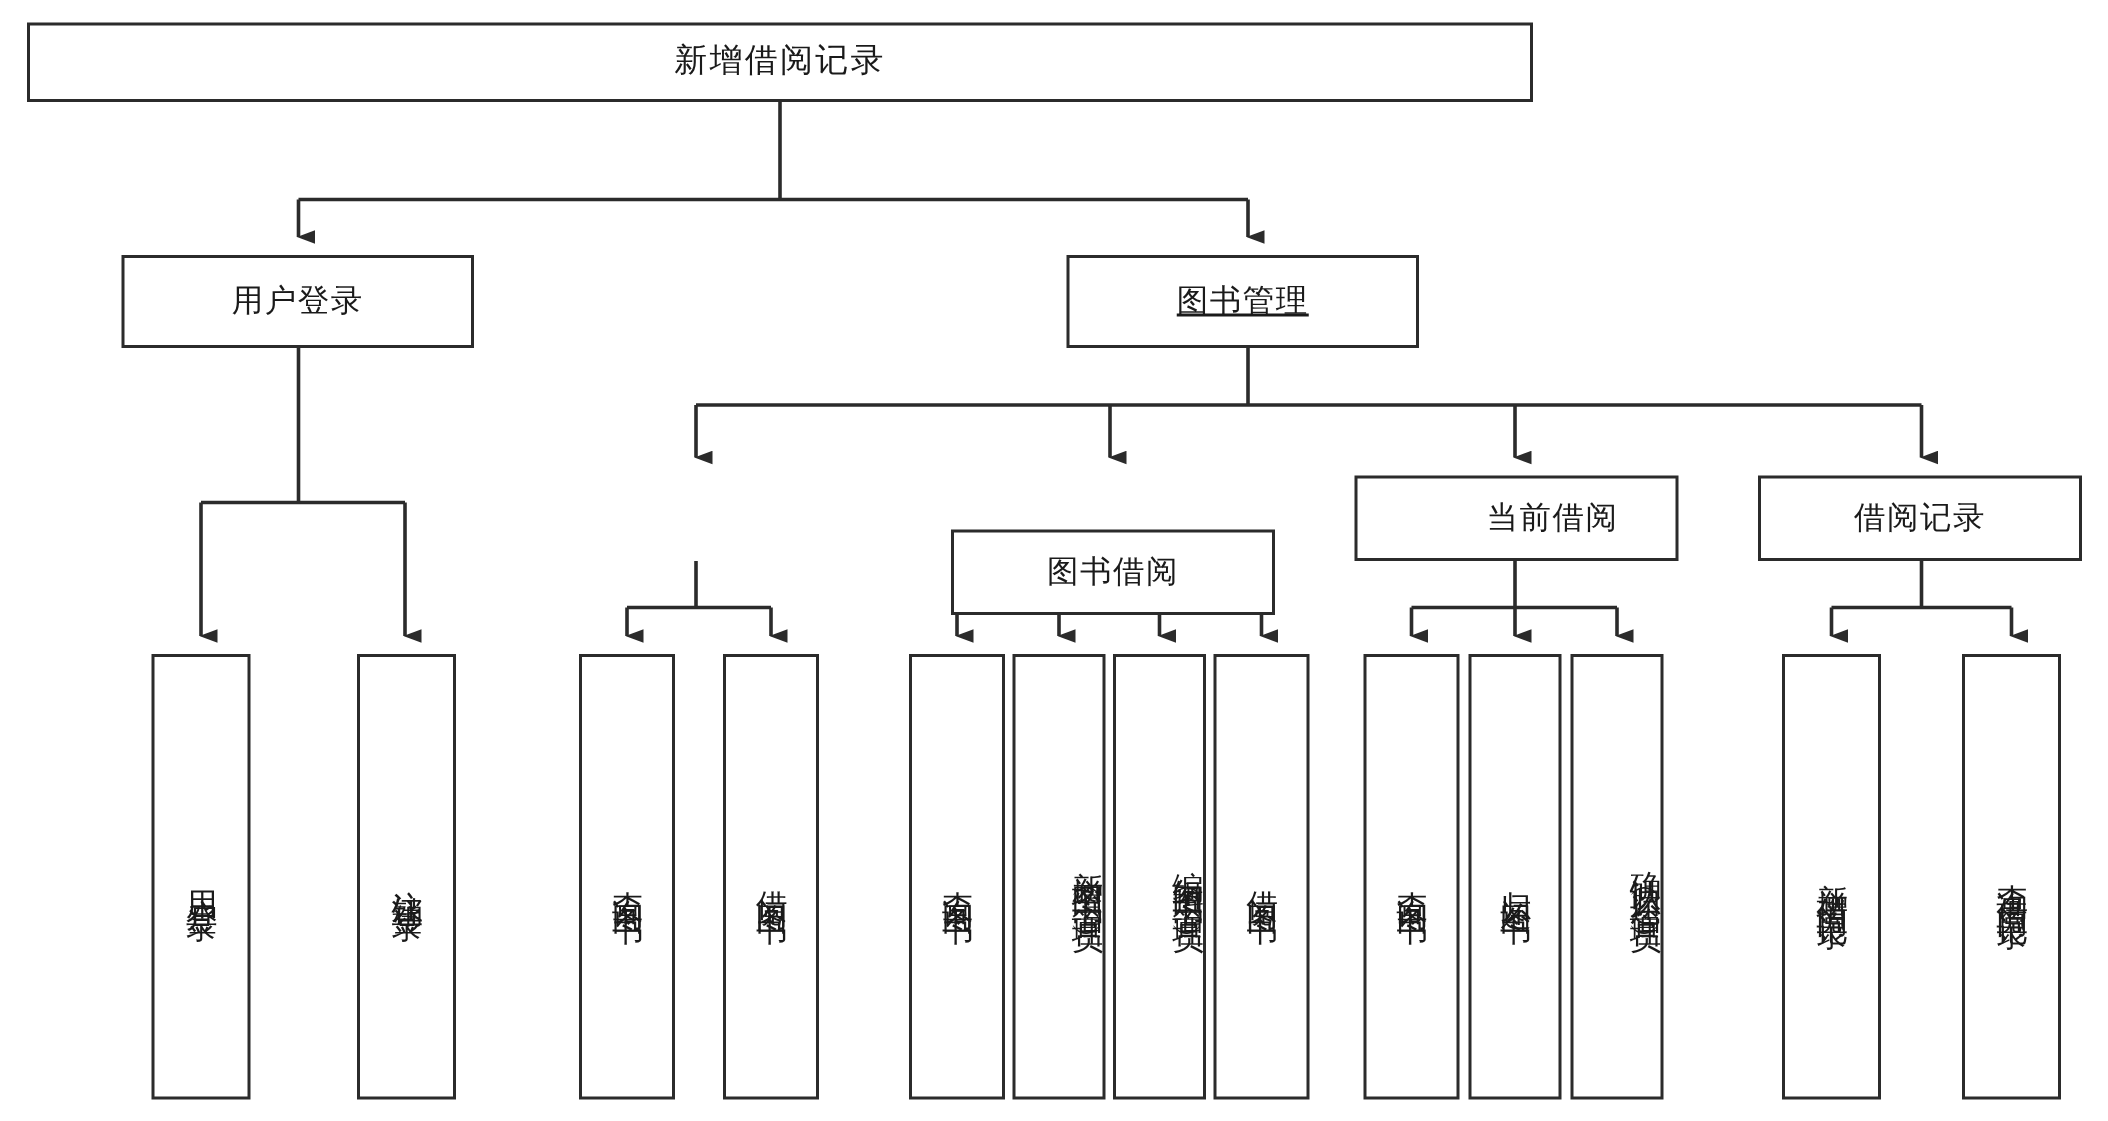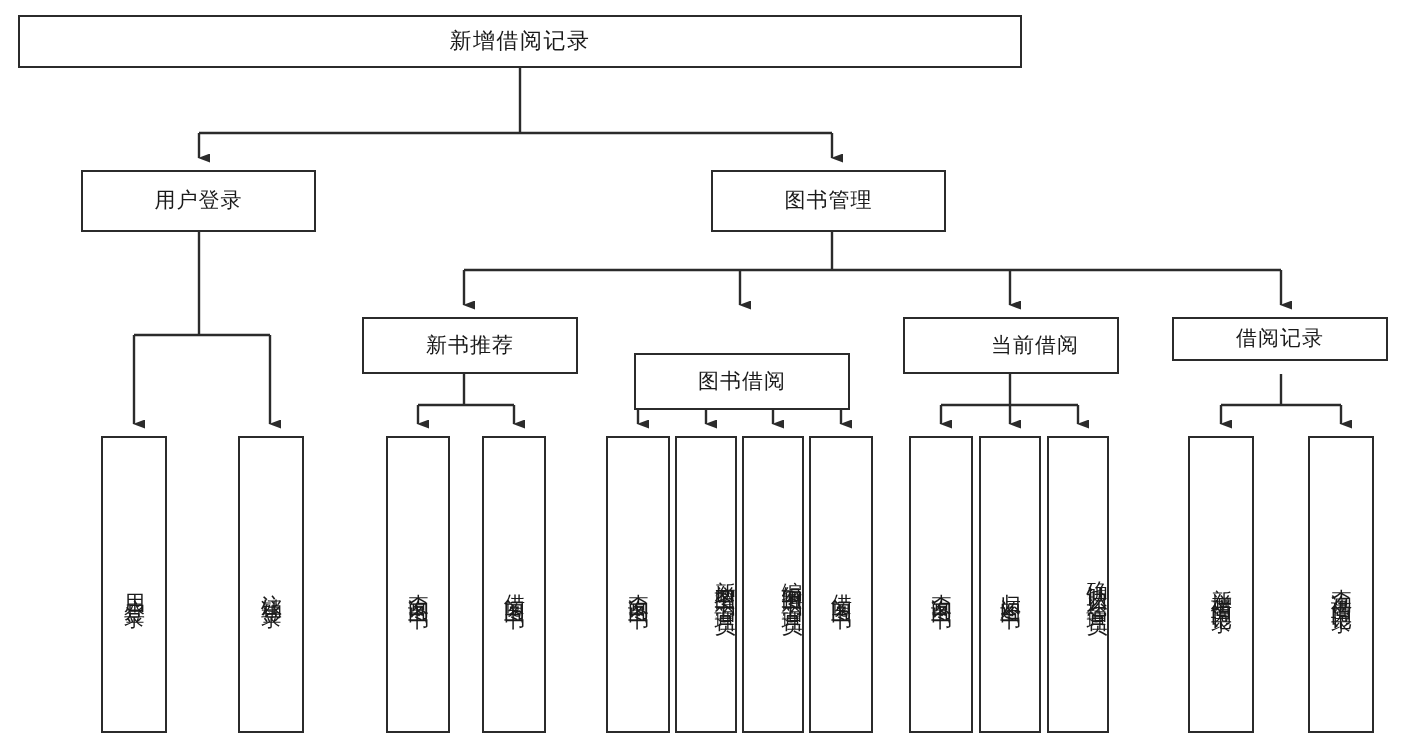--- a/index.html
+++ b/index.html
@@ -119,26 +119,25 @@
       <path d="M1281,374 L1281,405"></path>
       <path d="M1221,405 L1341,405"></path>
       <path d="M1221,405 L1221,424" marker-end="url(#arrow)"></path>
       <path d="M1341,405 L1341,424" marker-end="url(#arrow)"></path>
     </g>
   </svg>
 
   <div class="node node-h node-root" style="left:18px; top:15px; width:1004px; height:53px;">新增借阅记录</div>
 
   <div class="node node-h" style="left:81px; top:170px; width:235px; height:62px;">用户登录</div>
-  <div class="node node-h" style="left:711px; top:170px; width:235px; height:62px;">图书管理</div>
+  <div class="node node-h" style="left:711px; top:170px; width:235px; height:62px;text-decoration:underline;">图书管理</div>
 
-  <div class="node node-h" style="left:362px; top:317px; width:216px; height:57px;">新书推荐</div>
   <div class="node node-h" style="left:634px; top:317px; width:216px; height:57px;margin-top:36px;">图书借阅</div>
   <div class="node node-h" style="left:903px; top:317px; width:216px; height:57px;padding-left:48px;">当前借阅</div>
-  <div class="node node-h" style="left:1172px; top:317px; width:216px; height:44px;">借阅记录</div>
+  <div class="node node-h" style="left:1172px; top:317px; width:216px; height:57px;">借阅记录</div>
 
   <div class="node node-v center-v" style="left:101px; top:436px; width:66px; height:297px;">用户登录</div>
   <div class="node node-v center-v" style="left:238px; top:436px; width:66px; height:297px;">注销登录</div>
 
   <div class="node node-v center-v" style="left:386px; top:436px; width:64px; height:297px;">查询图书</div>
   <div class="node node-v center-v" style="left:482px; top:436px; width:64px; height:297px;">借阅图书</div>
 
   <div class="node node-v center-v" style="left:606px; top:436px; width:64px; height:297px;">查询图书</div>
   <div class="node node-v" style="left:675px; top:436px; width:62px; height:297px;">新增图书（管理员）</div>
   <div class="node node-v" style="left:742px; top:436px; width:62px; height:297px;">编辑图书（管理员）</div>

